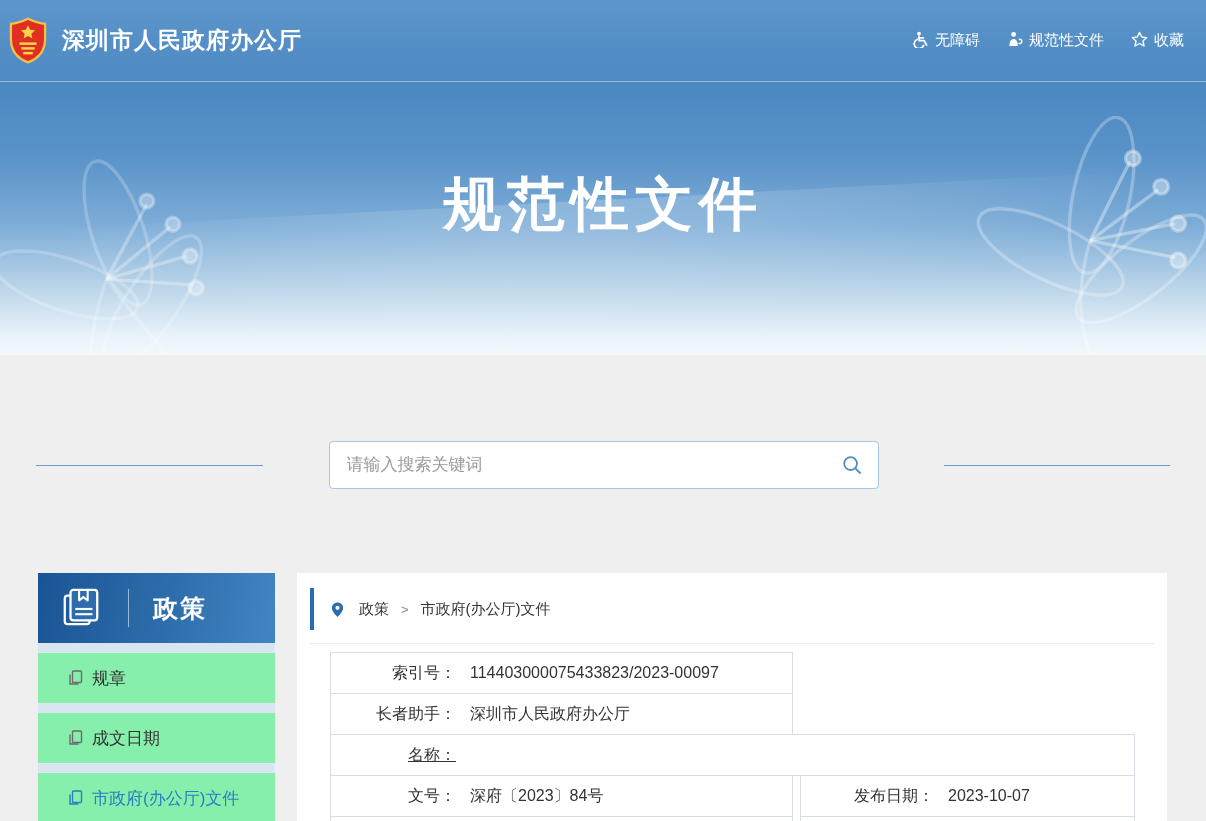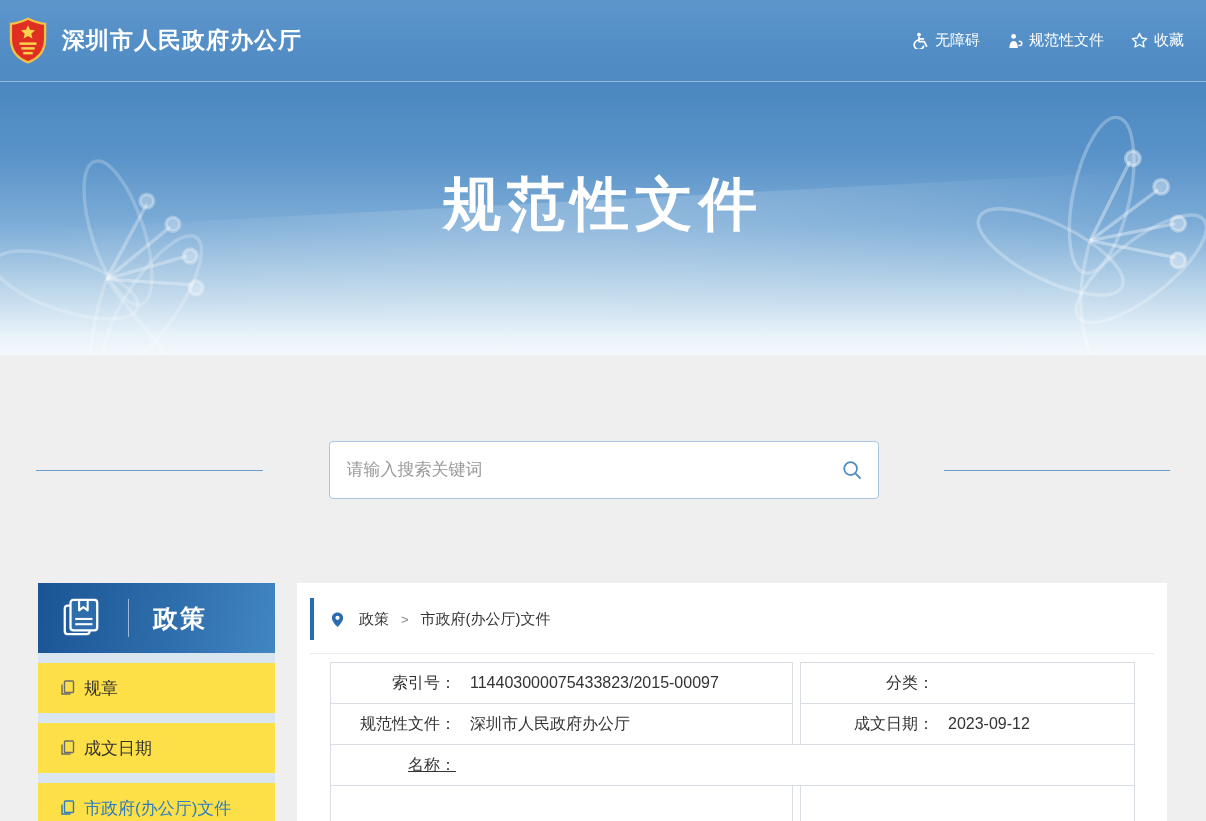--- a/index.html
+++ b/index.html
@@ -13,21 +13,21 @@
   
   .topbar{
     height:82px; display:flex; align-items:center;
     padding:0 22px 0 9px;
     background:linear-gradient(180deg,#5e96cc 0%,#538ec6 55%,#4f8ac3 100%);
     border-bottom:1px solid rgba(255,255,255,.35);
     position:relative; z-index:3;
   }
   .site-title{ color:#fff; font-size:23px; font-weight:bold; margin-left:15px; letter-spacing:1px; cursor:pointer;}
   .top-links{ margin-left:auto; display:flex; align-items:center; gap:27px; }
-  .top-link{ color:#fff; font-size:15px; display:flex; align-items:center; gap:6px; cursor:pointer; white-space:nowrap;}
+  .top-link{ color:#fff; font-size:15px; display:flex; align-items:flex-start; gap:6px; cursor:pointer; white-space:nowrap;}
   
   .banner{
     height:273px; position:relative; overflow:hidden;
     background:linear-gradient(180deg,#4b87c0 0%,#5892c8 26%,#7cacd7 52%,#bcd6ea 76%,#e9f3fa 93%,#f3f8fc 100%);
   }
   .banner .sweep{
     position:absolute; top:118px; left:-6%; width:112%; height:300px;
     background:radial-gradient(58% 62% at 50% 0%, rgba(255,255,255,.20), rgba(255,255,255,0) 70%);
     transform:rotate(-3deg); pointer-events:none;
   }
@@ -37,21 +37,21 @@
   .banner-title{
     position:relative; z-index:2; margin:0; padding-top:84px;
     text-align:center; color:#fff; font-size:58px; font-weight:bold; letter-spacing:6px;
   }
   
   .search-row{ padding-top:86px; display:flex; align-items:center; }
   .deco-line{ flex:1; height:1px; background:#6d9bcd; }
   .deco-line.left{ margin-left:36px; margin-right:66px; }
   .deco-line.right{ margin-left:65px; margin-right:36px; }
   .search-box{
-    width:550px; height:58px; background:#fff;
+    width:550px; height:48px; background:#fff;
     border:1px solid #a9c7e2; border-radius:4px;
     display:flex; align-items:center;
   }
   .search-box input{
     flex:1; height:100%; border:none; outline:none; background:transparent;
     font-size:17px; padding:0 10px 0 17px; color:#333;
     font-family:"Liberation Sans","DejaVu Sans",sans-serif;
   }
   .search-box input::placeholder{ color:#9a9a9a; }
   .search-btn{ border:none; background:none; padding:0 16px 0 4px; cursor:pointer; display:flex; align-items:center;}
@@ -60,22 +60,22 @@
   
   .sidebar{ width:237px; background:#d9e6f0; }
   .side-header{
     height:70px; display:flex; align-items:center;
     background:linear-gradient(100deg,#1a5494 0%,#2e6dab 55%,#4186c2 100%);
   }
   .side-header .book{ margin-left:22px; }
   .side-divider{ width:1px; height:38px; background:rgba(255,255,255,.55); margin:0 24px 0 26px; }
   .side-title{ color:#fff; font-size:25px; font-weight:bold; letter-spacing:2px; }
   .side-item{
-    height:50px; margin-top:10px; background:#fde047;
-    display:flex; align-items:center; padding-left:22px; gap:9px;
+    height:50px; margin-top:10px; background:#86efac;
+    display:flex; align-items:center; padding-left:30px; gap:9px;
     font-size:17px; color:#333; cursor:pointer;
   }
   .side-item .doc-ic{ color:#6b6b6b; flex-shrink:0; }
   .side-item.active{ color:#2d7cc0; }
   .side-item.active .doc-ic{ color:#2d7cc0; }
   
   .panel{ flex:1; background:#fff; min-height:248px; padding-bottom:40px; }
   .breadcrumb-wrap{ margin:15px 13px 0 13px; border-bottom:1px solid #ececec; padding-bottom:13px; }
   .breadcrumb{ display:flex; align-items:center; height:42px; }
   .crumb-bar{ width:4px; height:42px; background:#2a6cb0; flex-shrink:0; }
@@ -271,47 +271,50 @@
           <span class="crumb-sep">&gt;</span>
           <span class="crumb-cur">市政府(办公厅)文件</span>
         </div>
       </div>
 
       <div class="doc-table">
 
         <div class="trow">
           <div class="tcell tl">
             <span class="tlabel">索引号：</span>
-            <span class="tvalue">114403000075433823/2015-00097</span>
+            <span class="tvalue">114403000075433823/2023-00097</span>
+          </div>
+          <div class="tgap"></div>
+        </div>
+
+        <div class="trow">
+          <div class="tcell tl">
+            <span class="tlabel">长者助手：</span>
+            <span class="tvalue">深圳市人民政府办公厅</span>
+          </div>
+          <div class="tgap"></div>
+        </div>
+
+        <div class="trow">
+          <div class="tcell tfull">
+            <span class="tlabel">名称：</span>
+          </div>
+        </div>
+
+        <div class="trow">
+          <div class="tcell tl">
+            <span class="tlabel">文号：</span>
+            <span class="tvalue">深府〔2023〕84号</span>
           </div>
           <div class="tgap"></div>
           <div class="tcell tr">
-            <span class="tlabel">分类：</span>
-            <span class="tvalue"></span>
-          </div>
-        </div>
-
-        <div class="trow">
-          <div class="tcell tl">
-            <span class="tlabel">规范性文件：</span>
-            <span class="tvalue">深圳市人民政府办公厅</span>
-          </div>
-          <div class="tgap"></div>
-          <div class="tcell tr">
-            <span class="tlabel">成文日期：</span>
-            <span class="tvalue">2023-09-12</span>
-          </div>
-        </div>
-
-        <div class="trow">
-          <div class="tcell tfull">
-            <span class="tlabel">名称：</span>
-          </div>
-        </div>
-
+            <span class="tlabel">发布日期：</span>
+            <span class="tvalue">2023-10-07</span>
+          </div>
+        </div>
 
         <div class="trow">
           <div class="tcell tl"></div>
           <div class="tgap"></div>
           <div class="tcell tr"></div>
         </div>
       </div>
     </section>
   </div>
 </main>

